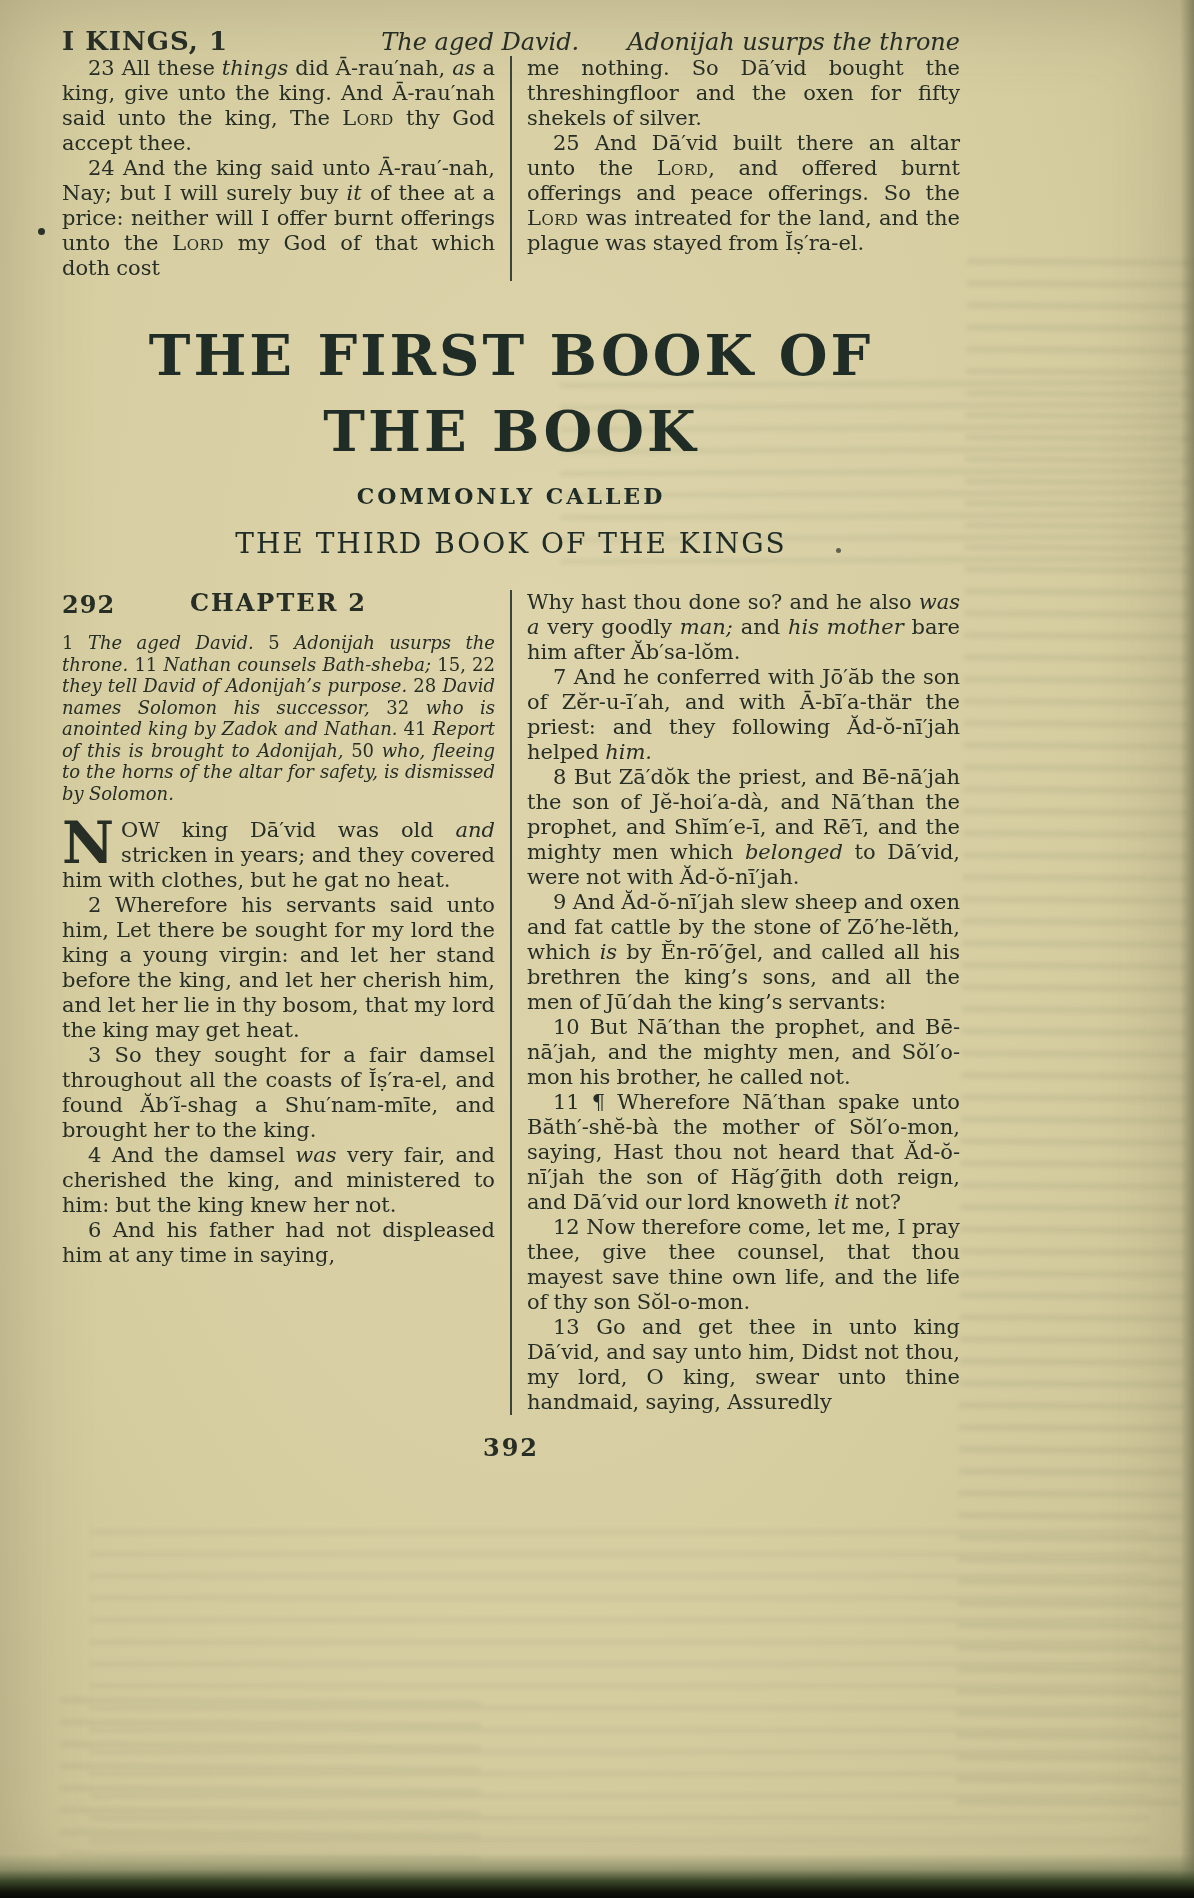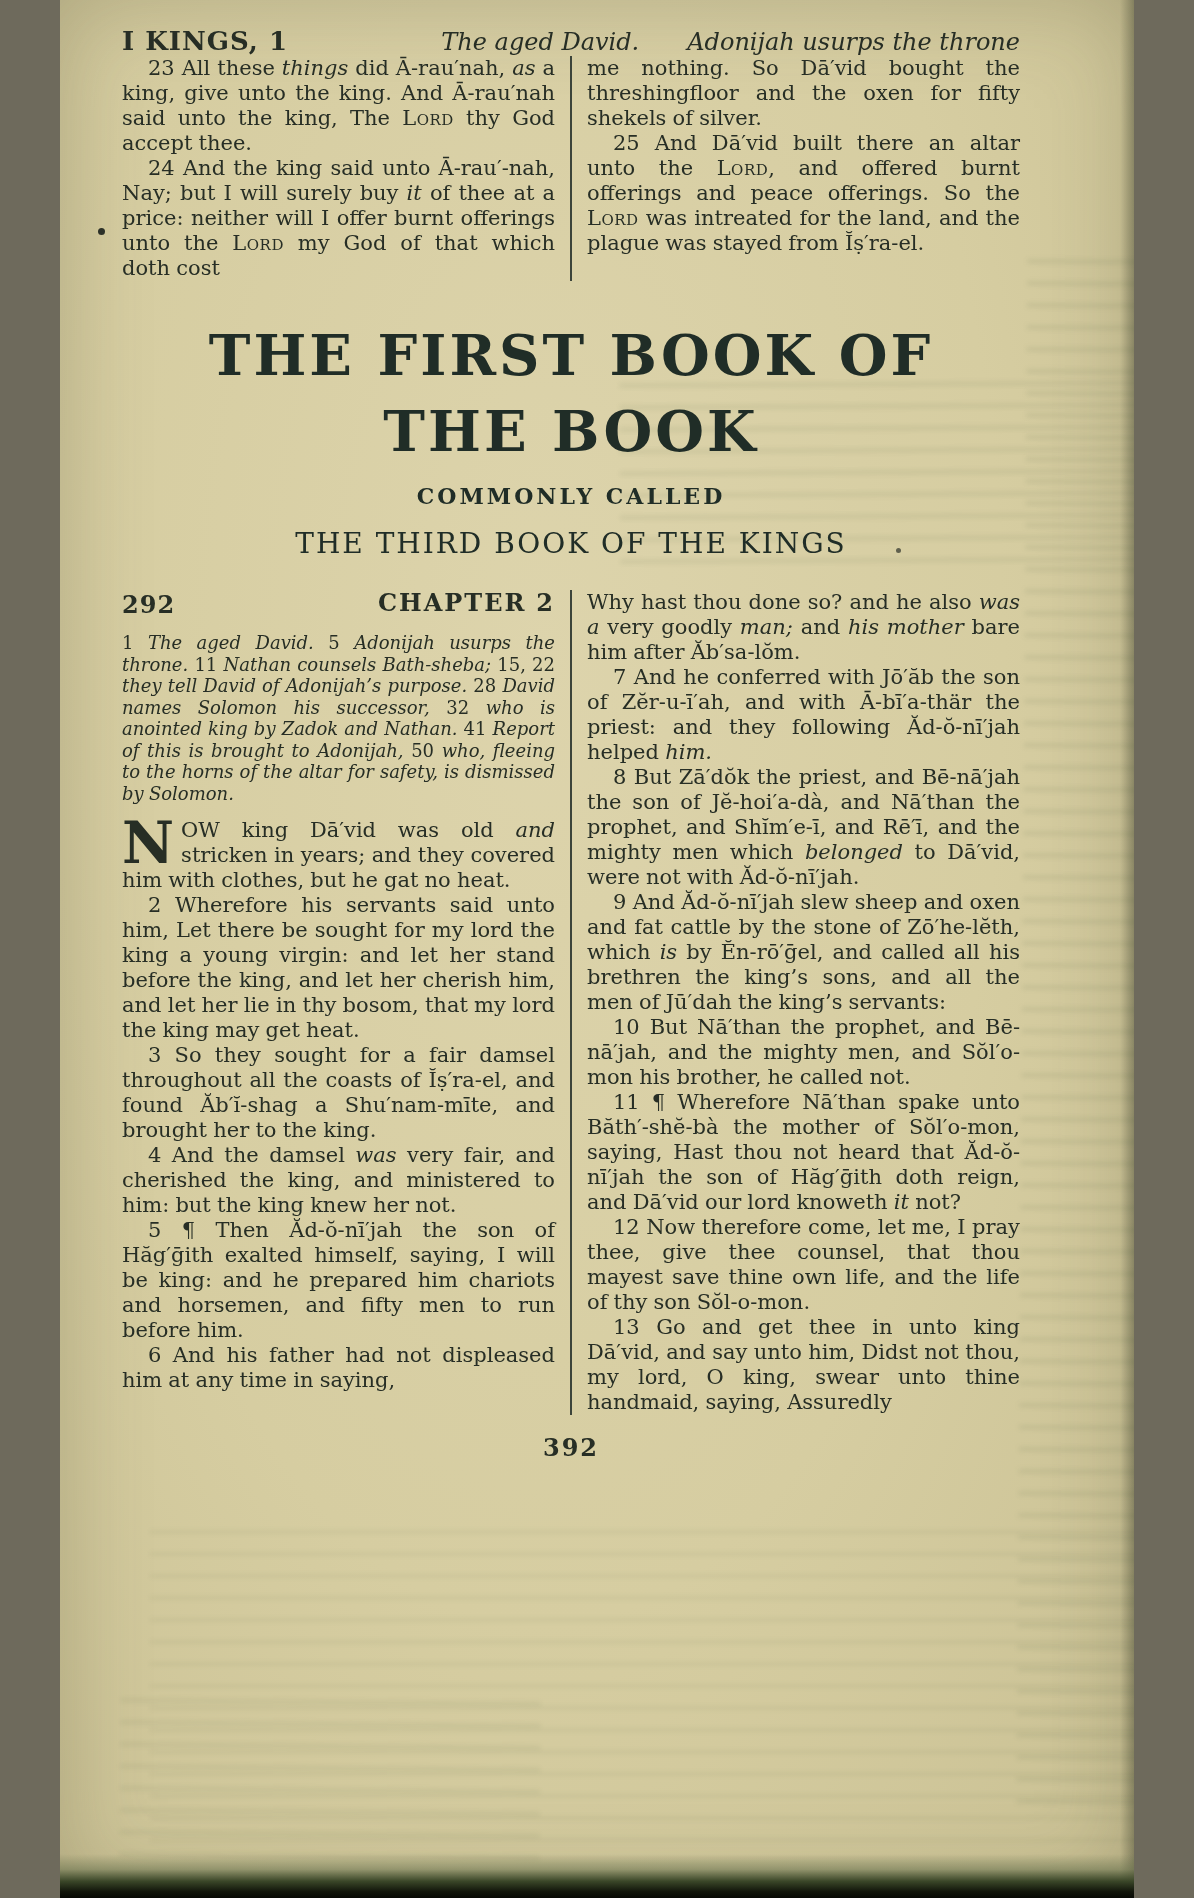--- a/index.html
+++ b/index.html
@@ -1,38 +1,38 @@
 <!DOCTYPE html>
 <html lang="en"><head>
 <meta charset="utf-8">
 <style>
   html,body{margin:0;padding:0;background:#6e6a5c;}
   .page{
-    position:relative;width:1074px;height:1898px;margin:0 auto;overflow:hidden;
+    position:relative;width:1194px;height:1898px;margin:0 auto;overflow:hidden;
     background:radial-gradient(ellipse at 45% 35%, #ddd4ac 0%, #d6cda1 55%, #c9c093 100%);
     box-shadow:inset 0 0 90px rgba(80,75,45,.28);
     font-family:"DejaVu Serif", serif;color:#272e25;
   }
   .content{position:absolute;left:62px;top:26px;width:898px;}
   .running-header{display:flex;justify-content:space-between;align-items:baseline;}
   .rh-left{font-size:26px;font-weight:bold;letter-spacing:1px;white-space:nowrap;}
   .rh-right{display:flex;gap:48px;font-size:24px;font-style:italic;white-space:nowrap;}
   .cols{display:flex;align-items:stretch;}
   .col{width:433px;font-size:21px;line-height:25px;text-align:justify;hyphens:auto;word-spacing:-0.5px;}
   .rule{width:2px;margin:0 15px;background:#3c443a;}
   .col p{margin:0;text-indent:26px;}
   .col p.cont{text-indent:0;}
   .col p.has-dropcap{text-indent:0;}
   .intro-cols{}
   .title-block{margin-top:36px;text-align:center;color:#202d27;}
   .book-title{font-size:56px;font-weight:bold;letter-spacing:3px;line-height:76px;}
   .subtitle1{margin-top:14px;font-size:22px;font-weight:bold;letter-spacing:3px;}
   .subtitle2{margin-top:18px;font-size:28px;font-weight:normal;letter-spacing:2px;}
   .main-cols{margin-top:30px;}
-  .chapter-row{position:relative;text-align:right;margin-bottom:10px;height:32px;}
+  .chapter-row{position:relative;text-align:center;margin-bottom:10px;height:32px;}
   .page-ref{position:absolute;left:0;top:2px;font-size:24px;font-weight:bold;letter-spacing:1px;}
   .chapter-heading{font-size:24px;font-weight:bold;letter-spacing:2px;}
   .col p.summary{font-size:18px;line-height:21.5px;text-indent:0;margin:0 0 14px 0;}
   .sc{font-variant:small-caps;letter-spacing:.5px;}
   .dropcap{float:left;font-size:57px;line-height:44px;font-weight:bold;margin:3px 7px 0 0;}
   .page-number{text-align:center;margin-top:18px;font-size:24px;font-weight:bold;letter-spacing:2px;}
   .bleed{position:absolute;pointer-events:none;filter:blur(2.5px);
     background:repeating-linear-gradient(180deg, rgba(94,108,76,.28) 0 4px, rgba(94,108,76,0) 4px 22px);}
   .speck{position:absolute;background:#2c3128;border-radius:50%;pointer-events:none;}
   .edge-right{position:absolute;top:0;right:0;width:14px;height:100%;pointer-events:none;
@@ -86,21 +86,20 @@
         <div class="chapter-row">
           <span class="page-ref">292</span>
           <span class="chapter-heading">CHAPTER 2</span>
         </div>
         <p class="summary">1 <i>The aged David.</i> 5 <i>Adonijah usurps the throne.</i> 11 <i>Nathan counsels Bath-sheba;</i> 15, 22 <i>they tell David of Adonijah’s purpose.</i> 28 <i>David names Solomon his successor,</i> 32 <i>who is anointed king by Zadok and Nathan.</i> 41 <i>Report of this is brought to Adonijah,</i> 50 <i>who, fleeing to the horns of the altar for safety, is dismissed by Solomon.</i></p>
         <div>
             <p class="has-dropcap"><span class="dropcap">N</span>OW king Dā′vid was old <i>and</i> stricken in years; and they covered him with clothes, but he gat no heat.</p>
             <p>2 Wherefore his servants said unto him, Let there be sought for my lord the king a young virgin: and let her stand before the king, and let her cherish him, and let her lie in thy bosom, that my lord the king may get heat.</p>
             <p>3 So they sought for a fair damsel throughout all the coasts of Ĭṣ′ra-el, and found Ăb′ĭ-shag a Shu′nam-mīte, and brought her to the king.</p>
             <p>4 And the damsel <i>was</i> very fair, and cherished the king, and ministered to him: but the king knew her not.</p>
-            <p>5 ¶ Then Ăd-ŏ-nī′jah the son of Hăg′ḡith exalted himself, saying, I will be king: and he prepared him chariots and horsemen, and fifty men to run before him.</p>
             <p>6 And his father had not displeased him at any time in saying,</p>
           </div>
       </div>
       <div class="rule"></div>
       <div class="col">
           <p class="cont">Why hast thou done so? and he also <i>was a</i> very goodly <i>man;</i> and <i>his mother</i> bare him after Ăb′sa-lŏm.</p>
           <p>7 And he conferred with Jō′ăb the son of Zĕr-u-ī′ah, and with Ā-bī′a-thär the priest: and they following Ăd-ŏ-nī′jah helped <i>him.</i></p>
           <p>8 But Zā′dŏk the priest, and Bē-nā′jah the son of Jĕ-hoi′a-dà, and Nā′than the prophet, and Shĭm′e-ī, and Rē′ī, and the mighty men which <i>belonged</i> to Dā′vid, were not with Ăd-ŏ-nī′jah.</p>
           <p>9 And Ăd-ŏ-nī′jah slew sheep and oxen and fat cattle by the stone of Zō′he-lĕth, which <i>is</i> by Ĕn-rō′ḡel, and called all his brethren the king’s sons, and all the men of Jū′dah the king’s servants:</p>
           <p>10 But Nā′than the prophet, and Bē-nā′jah, and the mighty men, and Sŏl′o-mon his brother, he called not.</p>

